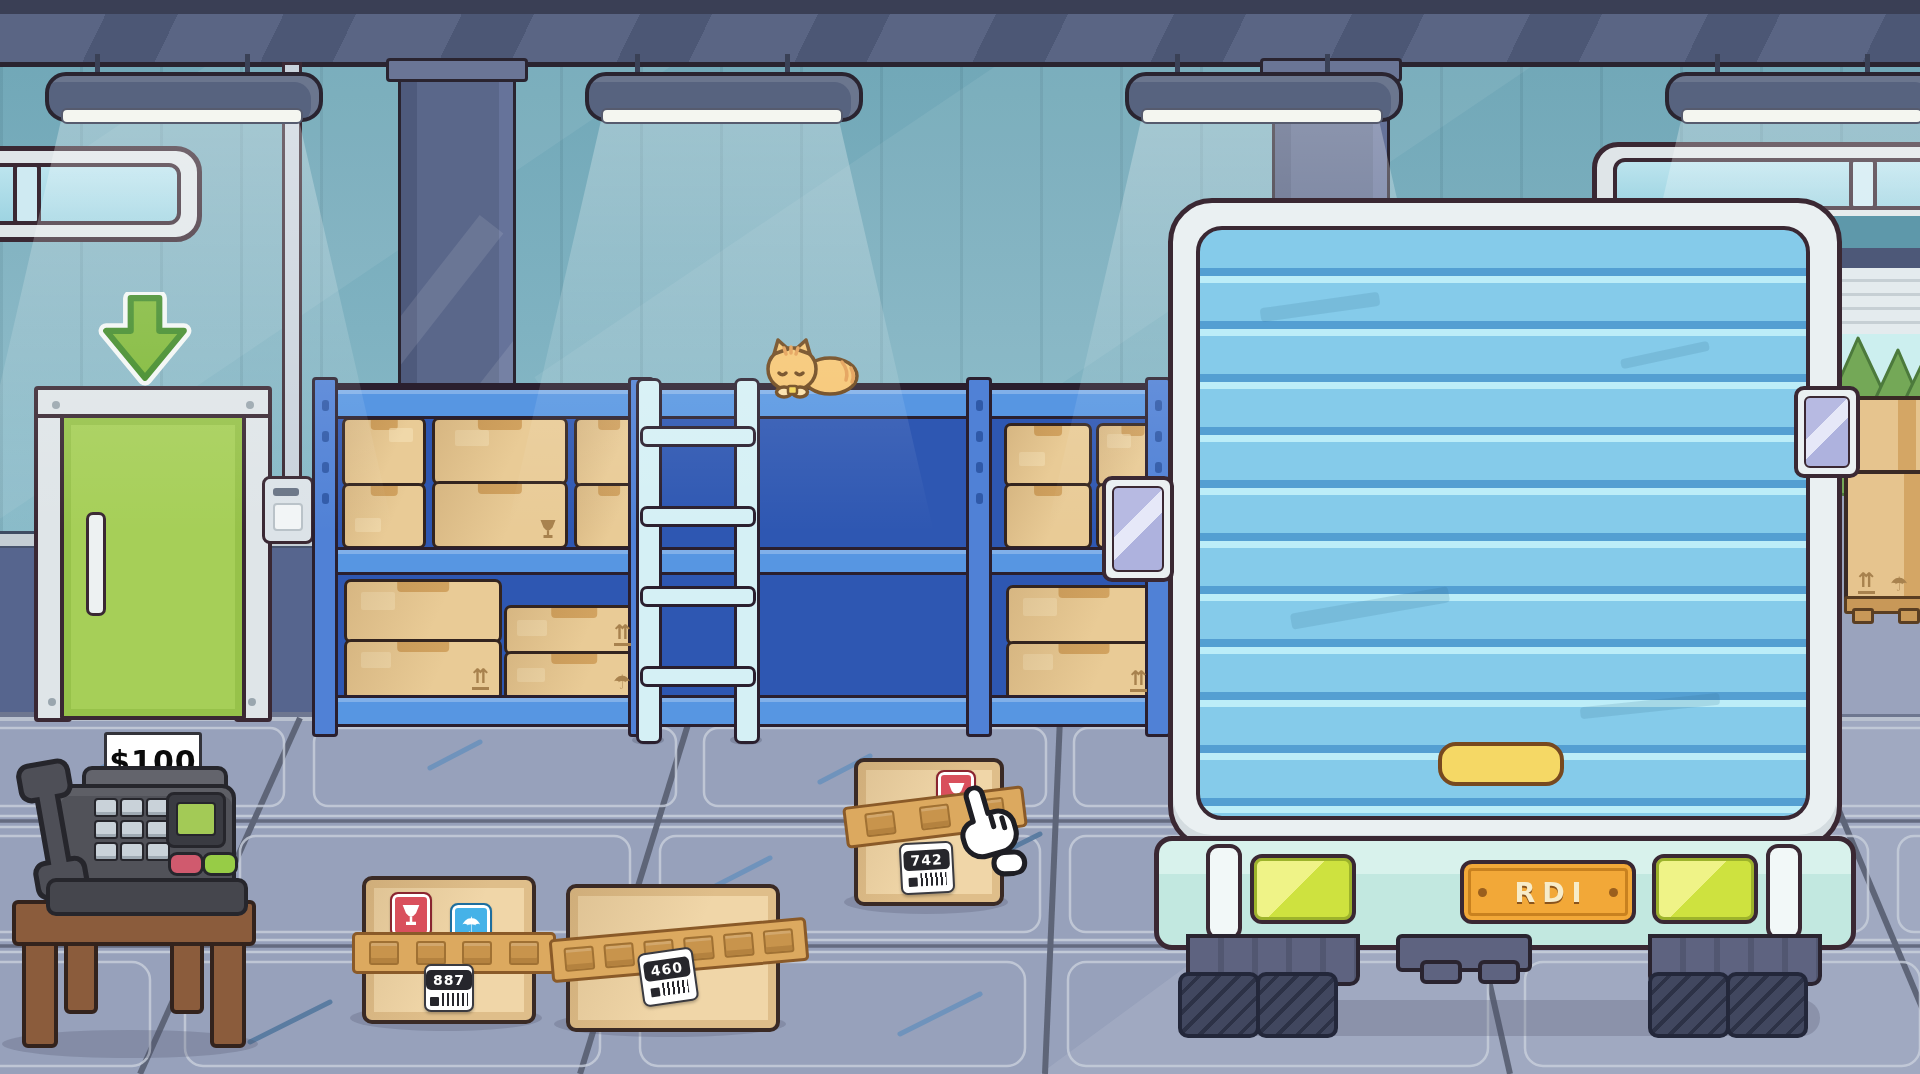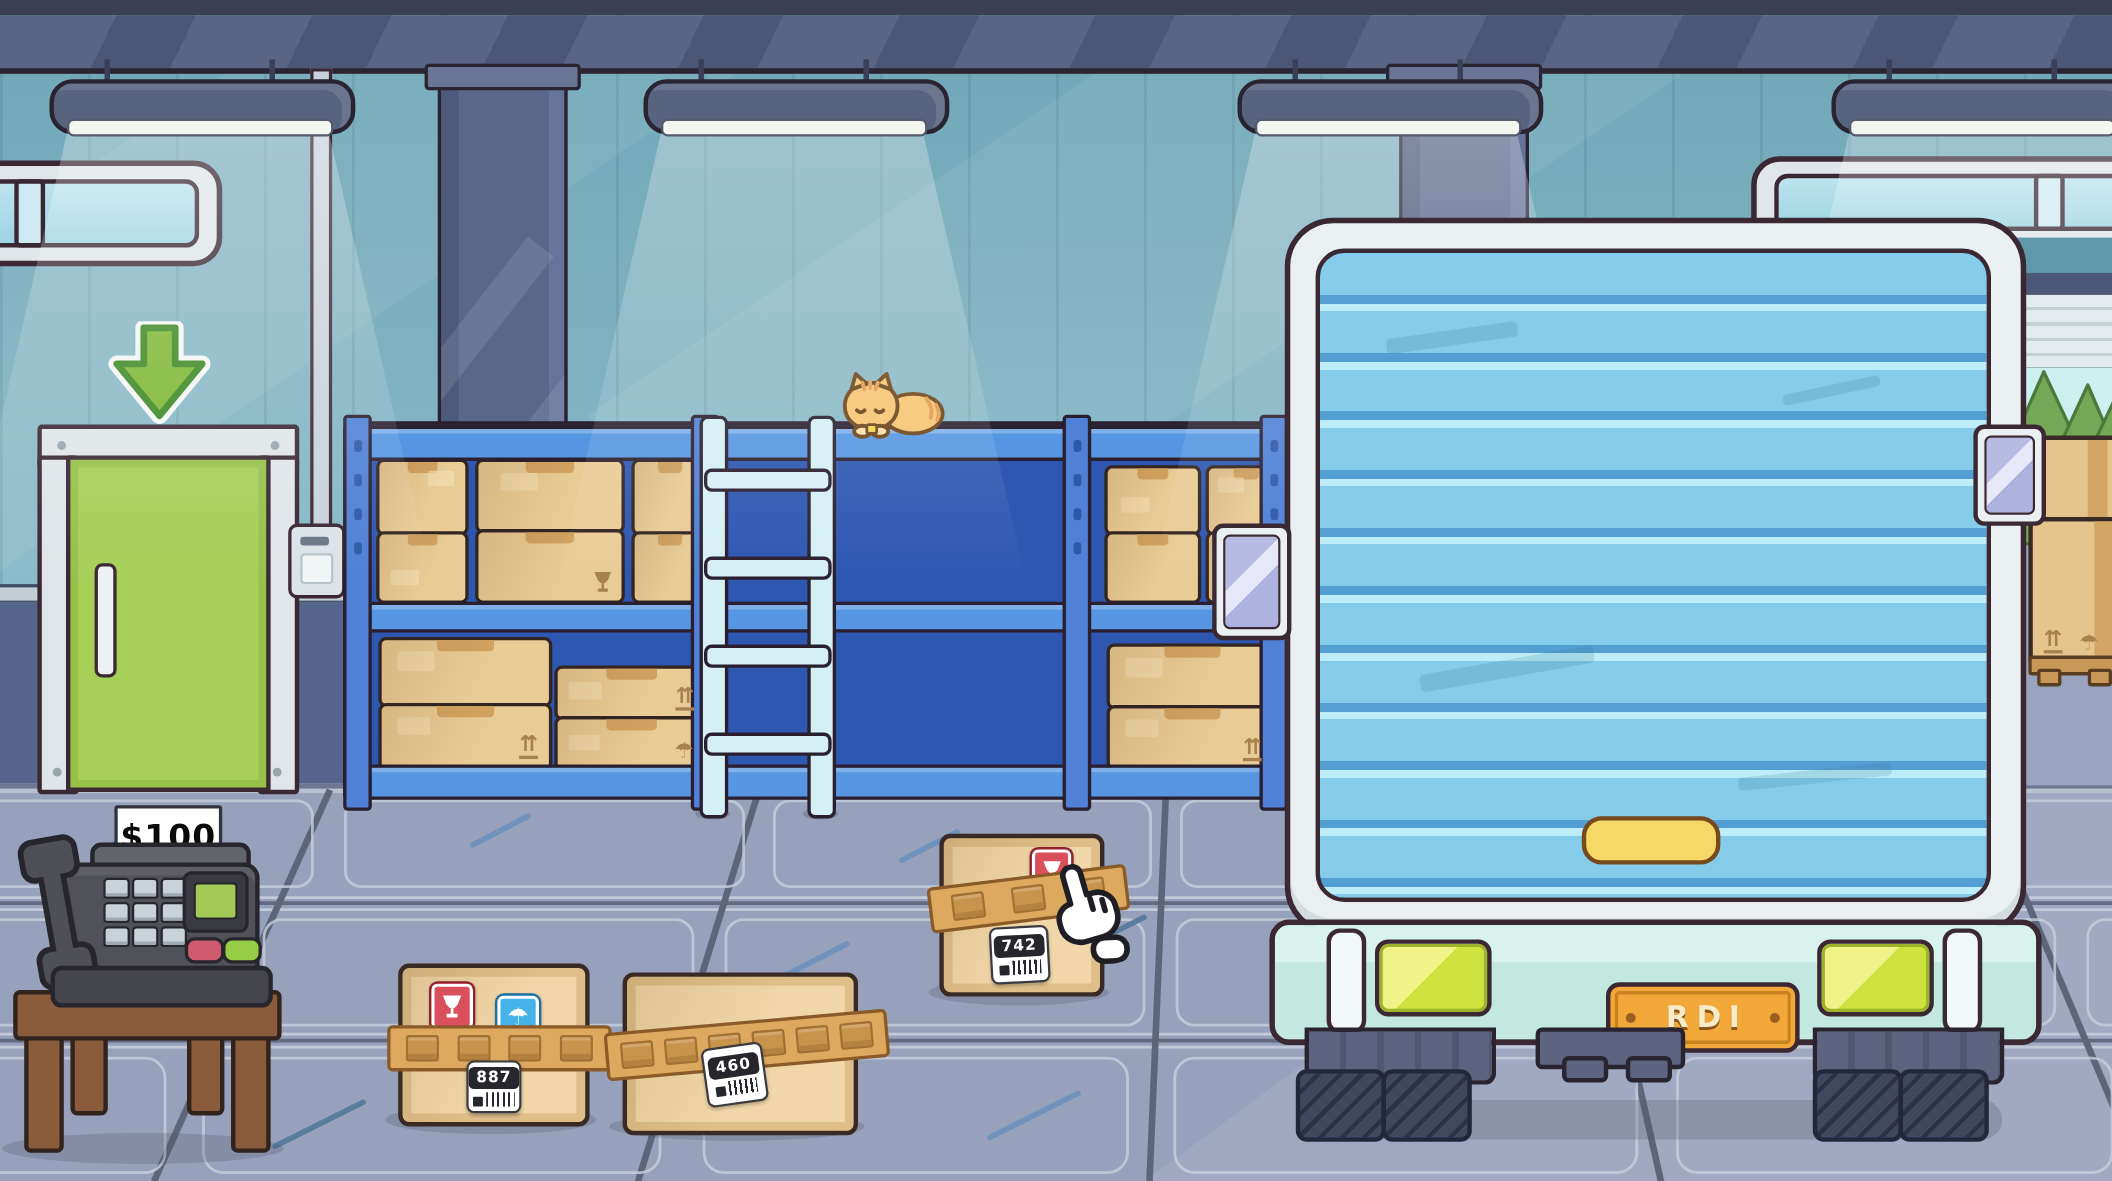--- a/index.html
+++ b/index.html
@@ -426,21 +426,21 @@
       <span class="scuff" style="left:90px;top:370px;width:160px;height:16px;transform:rotate(-10deg)"></span>
       <span class="scuff" style="left:380px;top:470px;width:140px;height:12px;transform:rotate(-6deg)"></span>
       <span class="scuff" style="left:420px;top:120px;width:90px;height:10px;transform:rotate(-12deg)"></span>
     </div>
     <div class="abs truck-handle" style="left:1438px;top:742px;width:118px;height:36px"></div>
     <div class="abs bumper" style="left:1154px;top:836px;width:692px;height:104px"></div>
     <div class="abs bstrip" style="left:1206px;top:844px;width:28px;height:88px"></div>
     <div class="abs bstrip" style="left:1766px;top:844px;width:28px;height:88px"></div>
     <div class="abs tlight" style="left:1250px;top:854px;width:98px;height:62px"></div>
     <div class="abs tlight" style="left:1652px;top:854px;width:98px;height:62px"></div>
-    <div class="abs plate" style="left:1460px;top:893px;width:140px;height:56px">
+    <div class="abs plate" style="left:1460px;top:860px;width:140px;height:56px">
       <span class="dot"></span>
         <span class="txt">RDI</span>
         <span class="dot"></span>
     </div>
     <div class="abs ublock" style="left:1396px;top:934px;width:128px;height:30px"></div>
     <div class="abs ublock" style="left:1420px;top:960px;width:34px;height:16px"></div>
     <div class="abs ublock" style="left:1478px;top:960px;width:34px;height:16px"></div>
     <div class="abs mudflap" style="left:1186px;top:934px;width:166px;height:44px"></div>
     <div class="abs mudflap" style="left:1648px;top:934px;width:166px;height:44px"></div>
     <div class="abs tire" style="left:1178px;top:972px;width:74px;height:58px"></div>

